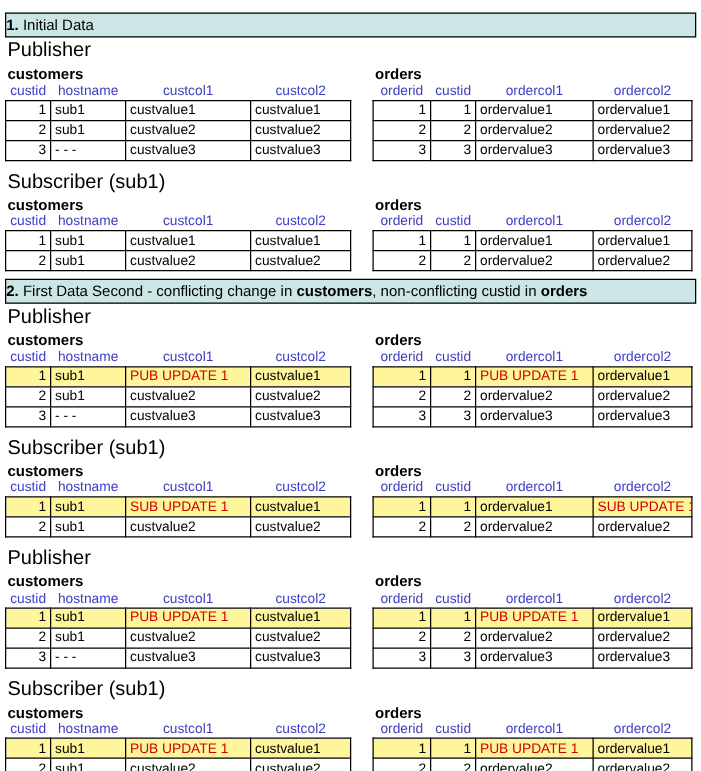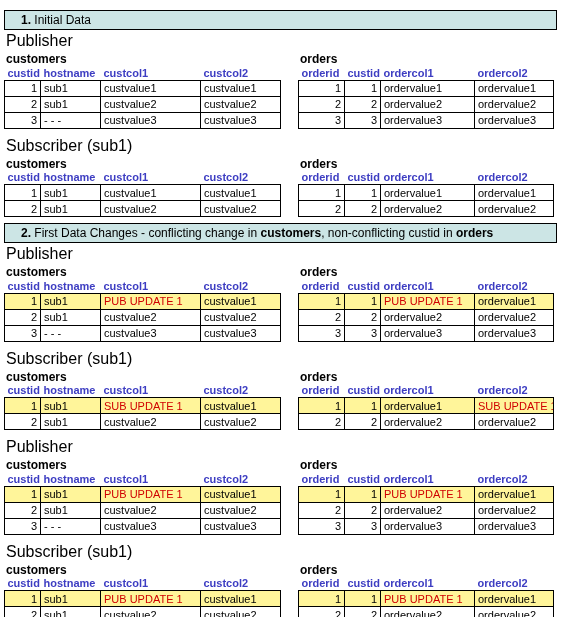--- a/index.html
+++ b/index.html
@@ -8,21 +8,21 @@
     font-size: 11px;
     margin: 0;
     padding: 4px;
     background: #fff;
     color: #000;
     width: 561px;
   }
   .section-header {
     background: #cce5e5;
     border: 1px solid #000;
-    padding: 2px 16px;
+    padding: 2px 0;
     font-size: 12px;
     margin-top: 6px;
   }
   .section-header .num { font-weight: bold; }
   .section-header .bolded { font-weight: bold; }
   .role-label { padding: 2px 0 0 2px; font-size: 16px; }
   .pair {
     display: flex;
     gap: 18px;
     margin: 2px 0 6px 0;
@@ -37,24 +37,25 @@
     border: 1px solid #000;
     padding: 1px 3px;
     text-align: left;
     font-size: 11px;
     height: 16px;
     overflow: hidden;
     white-space: nowrap;
   }
   th {
     color: #3d3dc2;
-    font-weight: bold;
+    font-weight: normal;
     border: none;
     padding: 0 3px;
     height: 14px;
+    text-align: center;
   }
   col.n { width: 36px; }
   col.host { width: 60px; }
   col.c1 { width: 100px; }
   col.c2 { width: 80px; }
   col.oid { width: 46px; }
   col.ocid { width: 36px; }
   col.oc1 { width: 94px; }
   col.oc2 { width: 79px; }
   td.num { text-align: right; }
@@ -209,21 +210,21 @@
             <tr>
               <td class="num">2</td>
               <td class="num">2</td>
               <td>ordervalue2</td>
               <td>ordervalue2</td>
             </tr>
           </tbody>
         </table>
       </div>
     </div>
-    <div class="section-header"><span class="num">2. </span><span>First Data Changes - conflicting change in </span><span class="bolded">customers</span><span>, non-conflicting custid in </span><span class="bolded">orders</span></div>
+    <div class="section-header"><span class="num">2. </span><span>First Data Second - conflicting change in </span><span class="bolded">customers</span><span>, non-conflicting custid in </span><span class="bolded">orders</span></div>
     <div class="role-label">Publisher</div>
     <div class="pair">
       <div class="tbl-wrap cust">
         <div class="tbl-name">customers</div>
         <table>
           <colgroup>
             <col class="n">
             <col class="host">
             <col class="c1">
             <col class="c2">

